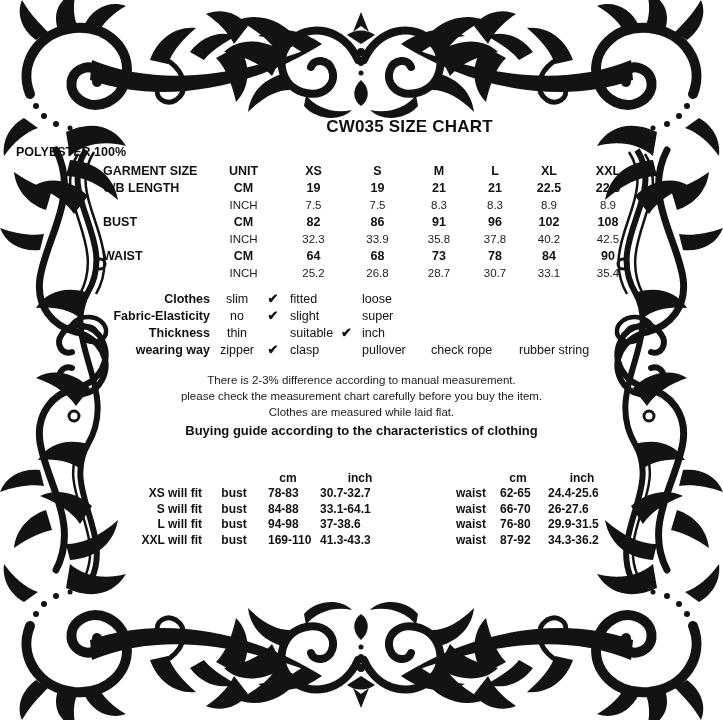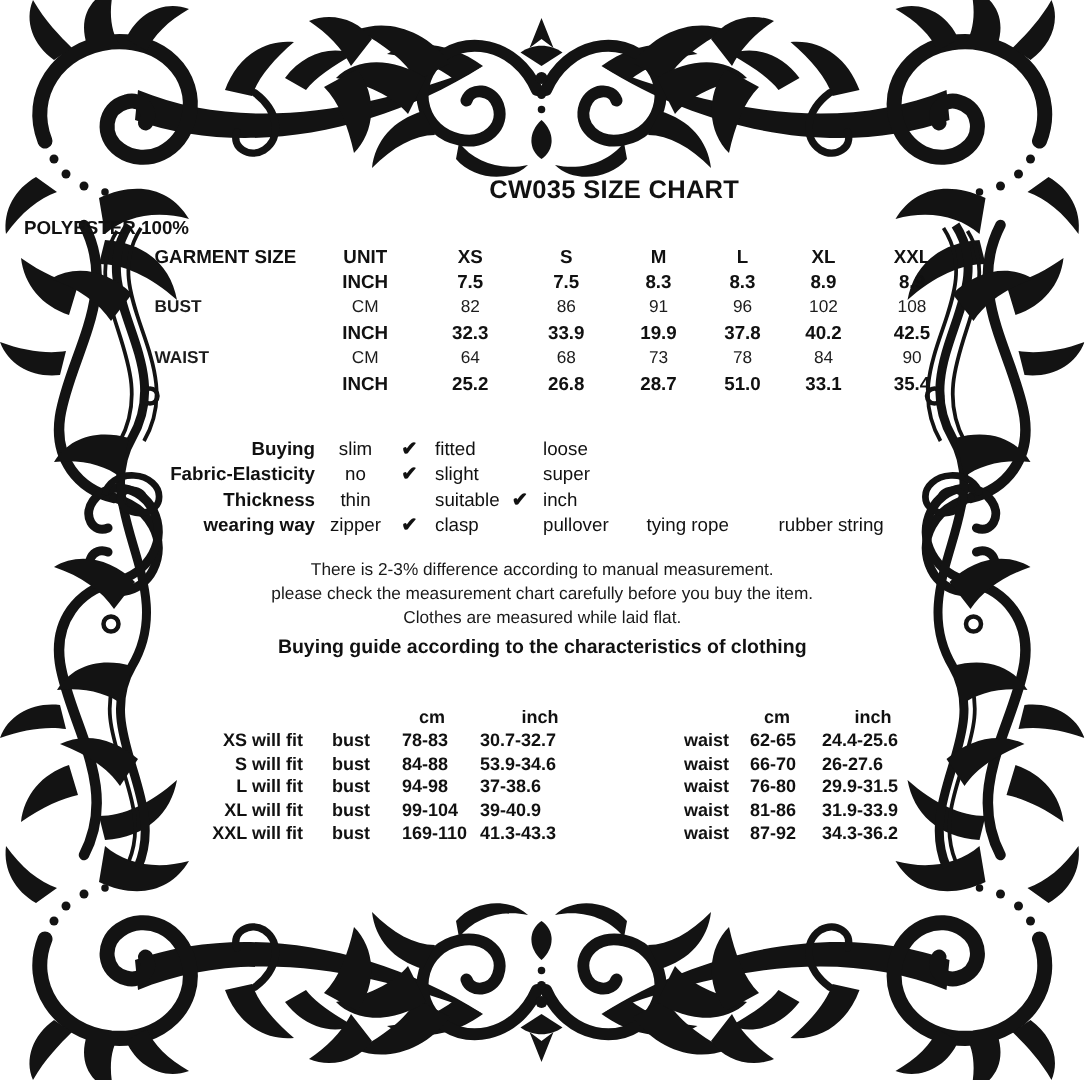--- a/index.html
+++ b/index.html
@@ -145,20 +145,30 @@
         <td>UNIT</td>
         <td>XS</td>
         <td>S</td>
         <td>M</td>
         <td>L</td>
         <td>XL</td>
         <td>XXL</td>
       </tr>
     </tbody>
     <tbody>
+      <tr>
+        <td class="lab">C/B LENGTH</td>
+        <td>CM</td>
+        <td>19</td>
+        <td>19</td>
+        <td>21</td>
+        <td>21</td>
+        <td>22.5</td>
+        <td>22.5</td>
+      </tr>
         <tr>
         <td class="lab"></td>
         <td>INCH</td>
         <td>7.5</td>
         <td>7.5</td>
         <td>8.3</td>
         <td>8.3</td>
         <td>8.9</td>
         <td>8.9</td>
       </tr>
@@ -170,51 +180,51 @@
         <td>91</td>
         <td>96</td>
         <td>102</td>
         <td>108</td>
       </tr>
         <tr>
         <td class="lab"></td>
         <td>INCH</td>
         <td>32.3</td>
         <td>33.9</td>
-        <td>19.9</td>
+        <td>35.8</td>
         <td>37.8</td>
         <td>40.2</td>
         <td>42.5</td>
       </tr>
         <tr>
         <td class="lab">WAIST</td>
         <td>CM</td>
         <td>64</td>
         <td>68</td>
         <td>73</td>
         <td>78</td>
         <td>84</td>
         <td>90</td>
       </tr>
         <tr>
         <td class="lab"></td>
         <td>INCH</td>
         <td>25.2</td>
         <td>26.8</td>
         <td>28.7</td>
-        <td>51.0</td>
+        <td>30.7</td>
         <td>33.1</td>
         <td>35.4</td>
       </tr>
     </tbody>
   </table>
 
   <div class="layer attrs">
     <div class="arow">
-      <span class="alab">Buying</span>
+      <span class="alab">Clothes</span>
       <span class="ac1">slim</span>
       <span class="achk">✔</span>
       <span class="ac2"><span>fitted</span><span class="achk2"></span></span>
       <span class="ac3">loose</span>
       <span class="ac4"></span>
       <span class="ac5"></span>
     </div>
       <div class="arow">
       <span class="alab">Fabric-Elasticity</span>
       <span class="ac1">no</span>
@@ -232,21 +242,21 @@
       <span class="ac3">inch</span>
       <span class="ac4"></span>
       <span class="ac5"></span>
     </div>
       <div class="arow">
       <span class="alab">wearing way</span>
       <span class="ac1">zipper</span>
       <span class="achk">✔</span>
       <span class="ac2"><span>clasp</span><span class="achk2"></span></span>
       <span class="ac3">pullover</span>
-      <span class="ac4">tying rope</span>
+      <span class="ac4">check rope</span>
       <span class="ac5">rubber string</span>
     </div>
   </div>
 
   <div class="layer notes">
     <div class="nline">There is 2-3% difference according to manual measurement.</div>
     <div class="nline">please check the measurement chart carefully before you buy the item.</div>
     <div class="nline">Clothes are measured while laid flat.</div>
     <div class="nhead">Buying guide according to the characteristics of clothing</div>
   </div>
@@ -282,47 +292,37 @@
         <td class="fval">30.7-32.7</td>
         <td></td>
         <td class="fpart">waist</td>
         <td class="fval">62-65</td>
         <td class="fval">24.4-25.6</td>
       </tr>
         <tr>
         <td class="fsize">S will fit</td>
         <td class="fpart">bust</td>
         <td class="fval">84-88</td>
-        <td class="fval">53.9-34.6</td>
+        <td class="fval">33.1-64.1</td>
         <td></td>
         <td class="fpart">waist</td>
         <td class="fval">66-70</td>
         <td class="fval">26-27.6</td>
       </tr>
         <tr>
         <td class="fsize">L will fit</td>
         <td class="fpart">bust</td>
         <td class="fval">94-98</td>
         <td class="fval">37-38.6</td>
         <td></td>
         <td class="fpart">waist</td>
         <td class="fval">76-80</td>
         <td class="fval">29.9-31.5</td>
       </tr>
         <tr>
-        <td class="fsize">XL will fit</td>
-        <td class="fpart">bust</td>
-        <td class="fval">99-104</td>
-        <td class="fval">39-40.9</td>
-        <td></td>
-        <td class="fpart">waist</td>
-        <td class="fval">81-86</td>
-        <td class="fval">31.9-33.9</td>
-      </tr>
-        <tr>
         <td class="fsize">XXL will fit</td>
         <td class="fpart">bust</td>
         <td class="fval">169-110</td>
         <td class="fval">41.3-43.3</td>
         <td></td>
         <td class="fpart">waist</td>
         <td class="fval">87-92</td>
         <td class="fval">34.3-36.2</td>
       </tr>
     </tbody>

